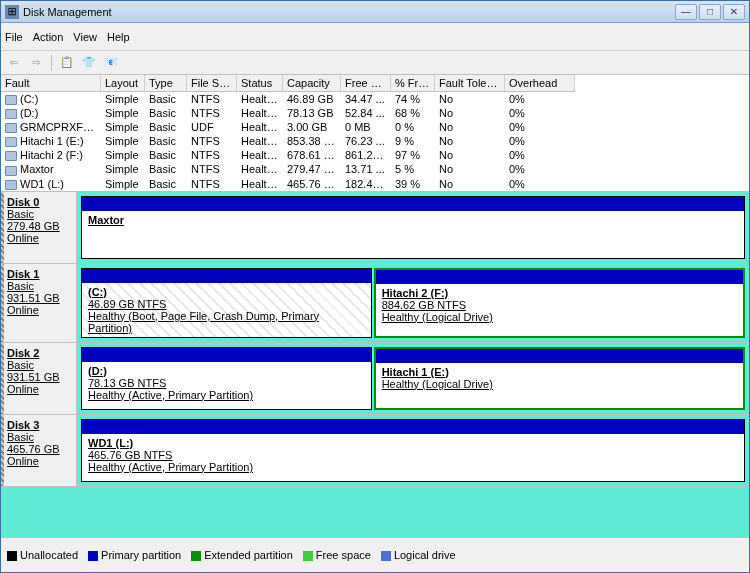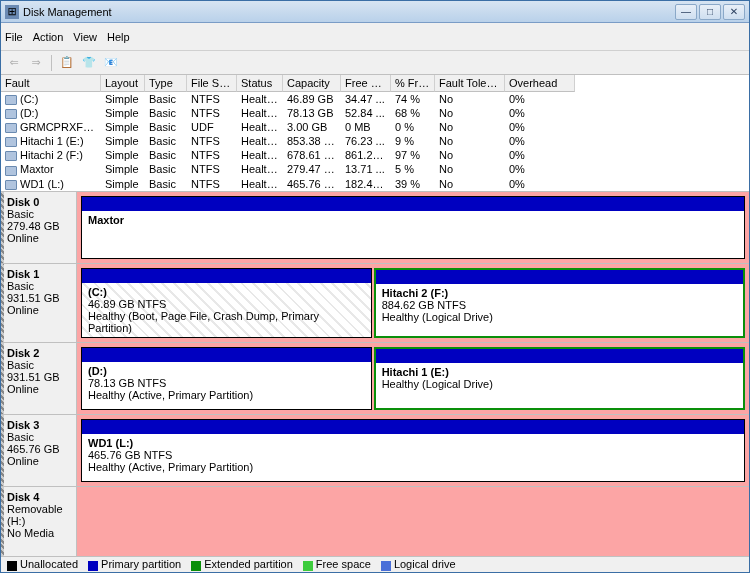--- a/index.html
+++ b/index.html
@@ -13,33 +13,33 @@
 .menubar span { color: #000; }
 .toolbar { height: 24px; background: #f0f0f0; display: flex; align-items: center; padding: 0 4px; gap: 4px; border-bottom: 1px solid #c0c0c0; }
 .tbtn { width: 18px; height: 18px; display:flex;align-items:center;justify-content:center; color:#555;}
 .tbtn.disabled { opacity: .4; }
 .tsep { width:1px; height:16px; background:#c0c0c0; margin:0 2px;}
 .volgrid { border-bottom: 1px solid #c0c0c0; }
 .vhead, .vrow { display: grid; grid-template-columns: 100px 44px 42px 50px 46px 58px 50px 44px 70px 70px; }
 .vhead div { background: #f0f0f0; border-right: 1px solid #d0d0d0; border-bottom: 1px solid #c0c0c0; padding: 2px 4px; white-space:nowrap; overflow:hidden; text-overflow:ellipsis;}
 .vrow div { padding: 1px 4px; white-space:nowrap; overflow:hidden; text-overflow:ellipsis;}
 .volicon { display:inline-block; width:12px; height:10px; background:#b0c4de; border:1px solid #6a8ab0; margin-right:3px; vertical-align:middle; border-radius:1px;}
-.graphpane { flex:1; overflow-y:auto; background:#fca5a5; }
+.graphpane { flex:1; overflow-y:auto; background:#5eead4;text-decoration:underline; }
 .diskrow { display:flex; border-bottom:1px solid #c0c0c0; min-height:72px; }
 .diskinfo { width:76px; padding:4px 6px; border-right:1px solid #c0c0c0; background:#f0f0f0; position:relative;}
 .diskinfo.strip::before{content:"";position:absolute;left:0;top:0;bottom:0;width:3px;background:repeating-linear-gradient(45deg,#888,#888 2px,#ccc 2px,#ccc 4px);}
 .diskinfo .dname{font-weight:bold;}
 .diskparts { flex:1; padding:4px; display:flex; gap:2px; align-items:stretch;}
 .part { border:1px solid #000; display:flex; flex-direction:column; background:#fff; }
 .part .pbar { height:14px; background:#0000c0; }
 .part.ext { border:2px solid #0a8f0a; }
 .part .pbody { padding:3px 6px; flex:1; }
 .part .pbody .pn{font-weight:bold;}
 .part.hatch .pbody { background:repeating-linear-gradient(45deg,#fff,#fff 6px,#e8e8e8 6px,#e8e8e8 8px);}
-.legend { height:16px; background:#f0f0f0; border-top:1px solid #c0c0c0; display:flex; align-items:center; gap:10px; padding:0 6px;}
+.legend { height:35px; background:#f0f0f0; border-top:1px solid #c0c0c0; display:flex; align-items:center; gap:10px; padding:0 6px;}
 .legend .sw{width:10px;height:10px;display:inline-block;margin-right:3px;vertical-align:middle;}
 .sw.un{background:#000;} .sw.pp{background:#0000c0;} .sw.ep{background:#0a8f0a;} .sw.fs{background:#3dcc3d;} .sw.ld{background:#4a6fd8;}
 </style>
 </head>
 <body>
 
 <div class="titlebar">
   <span class="icon">⊞</span>
   <span class="title">Disk Management</span>
   <div class="winbtns">
@@ -246,25 +246,20 @@
           <div class="pbar"></div>
           <div class="pbody">
             <div class="pn">WD1  (L:)</div>
             <div>465.76 GB NTFS</div>
             <div>Healthy (Active, Primary Partition)</div>
           </div>
         </div>
       </div>
     </div>
     <div class="diskrow">
-      <div class="diskinfo strip">
-        <div class="dname">Disk 4</div>
-        <div>Removable (H:)</div>
-        <div>No Media</div>
-      </div>
       <div class="diskparts" style="min-height: 60px;"></div>
     </div>
   </div>
 
 <div class="legend">
   <span><span class="sw un"></span><span>Unallocated</span></span>
   <span><span class="sw pp"></span><span>Primary partition</span></span>
   <span><span class="sw ep"></span><span>Extended partition</span></span>
   <span><span class="sw fs"></span><span>Free space</span></span>
   <span><span class="sw ld"></span><span>Logical drive</span></span>

